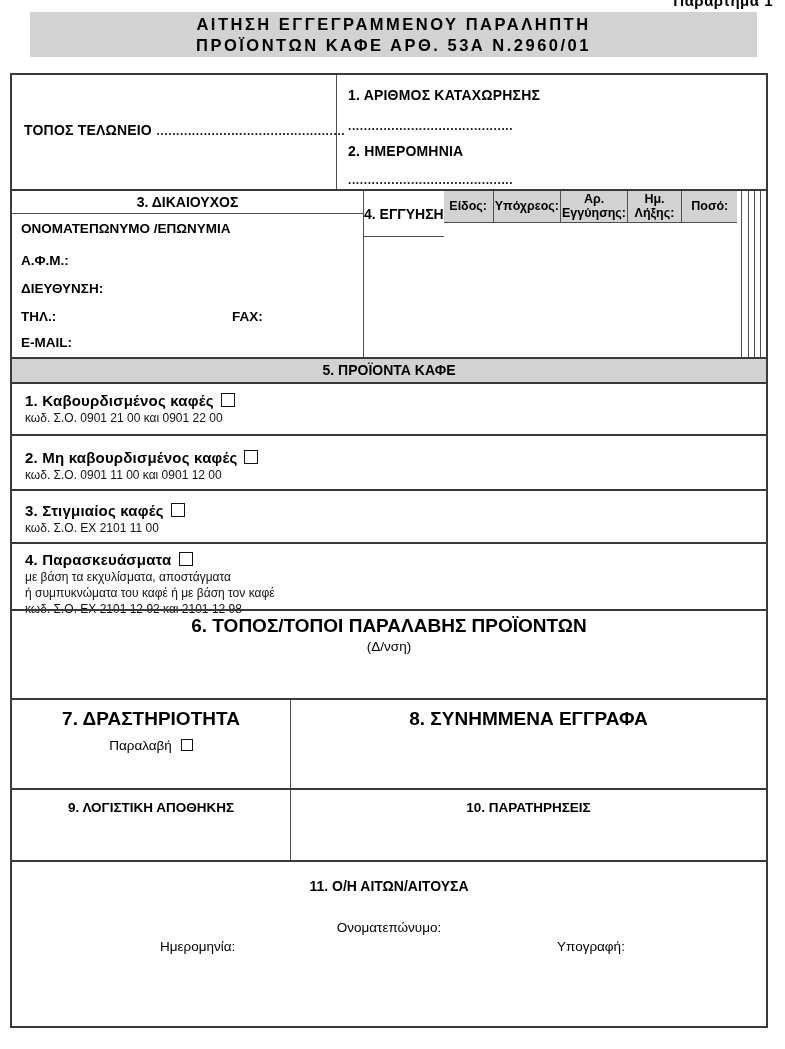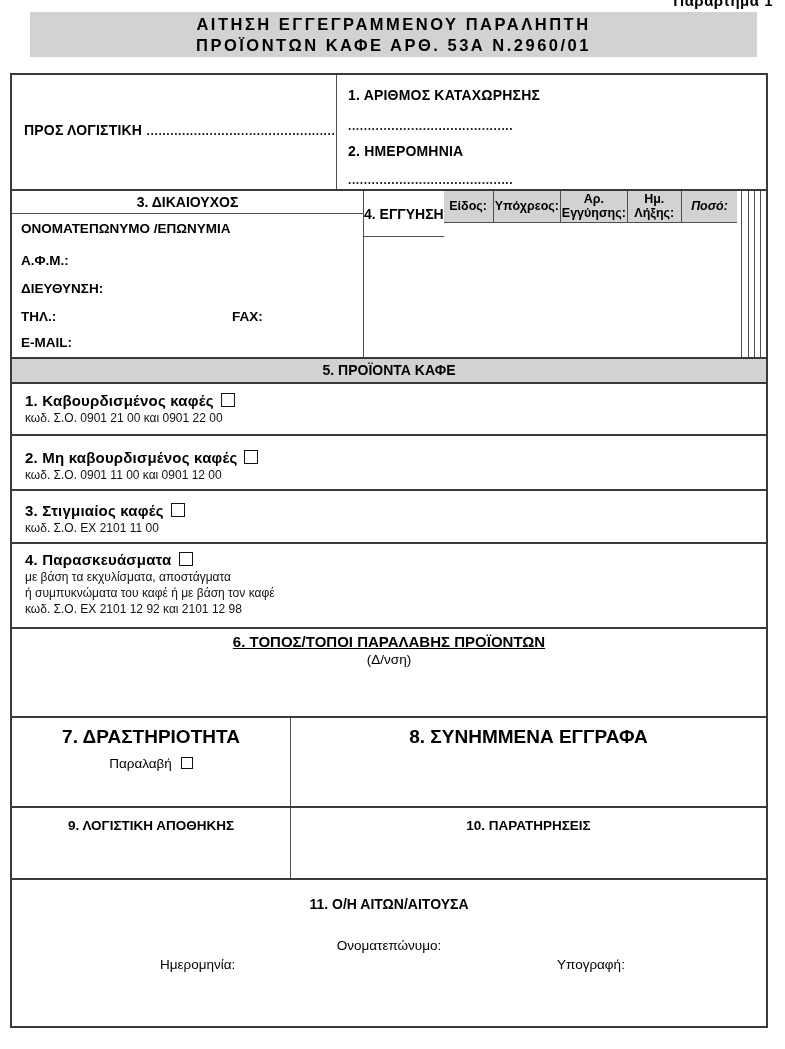--- a/index.html
+++ b/index.html
@@ -44,37 +44,37 @@
   .b1-header { height:22px; border-bottom:1.5px solid #4f4f4f; text-align:center; font-weight:bold; font-size:14px; line-height:22px; }
   .fld { position:absolute; left:9px; font-weight:bold; font-size:13.5px; }
   .fName { top:30px; } .fAfm { top:62px; } .fAddr { top:90px; }
   .fTel { top:118px; } .fFax { top:118px; left:220px; } .fMail { top:144px; }
   .cellB2 { flex:1; display:flex; }
   .g-header { height:46px; border-bottom:1.5px solid #4f4f4f; display:flex; align-items:center; justify-content:center; font-weight:bold; font-size:14px; box-sizing:border-box; }
   .g-cols { height:32px; display:flex; background:var(--band-gray,#d2d2d2); border-bottom:1.5px solid #4f4f4f; box-sizing:border-box; }
   .g-body { flex:1; display:flex; }
   .gc { box-sizing:border-box; border-right:1.5px solid #4f4f4f; display:flex; align-items:center; justify-content:center; text-align:center; font-weight:bold; font-size:12.5px; line-height:13.5px; }
   .gc:last-child { border-right:none; }
-  .gw0 { width:17%; } .gw1 { width:23%; } .gw2 { width:22.7%; } .gw3 { width:18.5%; } .gw4 { flex:1;font-style:italic; }
+  .gw0 { width:17%; } .gw1 { width:23%; } .gw2 { width:22.7%; } .gw3 { width:18.5%; } .gw4 { flex:1; }
 
   
   .band5 { height:25px; background:var(--band-gray,#d2d2d2); text-align:center; font-weight:bold; font-size:14px; line-height:23px; }
   .prow { padding-left:13px; box-sizing:border-box; }
   .p1 { height:52px; padding-top:8px; }
   .p2 { height:55px; padding-top:13px; }
   .p3 { height:53px; padding-top:11px; }
-  .p4 { height:85px; padding-top:7px; }
+  .p4 { height:67px; padding-top:7px; }
   .plabel { font-weight:bold; font-size:15px; letter-spacing:0.2px; }
   .cb { display:inline-block; width:12px; height:12px; border:1.7px solid #121212; margin-left:7px; vertical-align:-1px; background:#fff; }
   .cb-small { display:inline-block; width:10px; height:10px; border:1.6px solid #121212; margin-left:9px; vertical-align:-1px; background:#fff; }
   .pnote { font-size:12px; line-height:14px; margin-top:2px; color:#111; }
 
   
   .row6 { height:89px; text-align:center; }
-  .r6h { margin-top:4px; font-weight:bold; font-size:15px;text-decoration:underline; }
+  .r6h { margin-top:4px; font-weight:bold; font-size:19px; }
   .r6s { margin-top:2px; font-size:13.5px; }
 
   
   .row78 { height:90px; display:flex; }
   .row910 { height:72px; display:flex; }
   .cellL { width:279px; border-right:1.5px solid #4f4f4f; text-align:center; box-sizing:border-box; }
   .cellR { flex:1; text-align:center; }
   .secH { margin-top:8px; font-weight:bold; font-size:19px; }
   .secH2 { margin-top:10px; font-weight:bold; font-size:13.5px; }
   .receipt-line { margin-top:8px; font-size:13.5px; }
@@ -96,21 +96,21 @@
   <div class="title-band">
     <div>ΑΙΤΗΣΗ ΕΓΓΕΓΡΑΜΜΕΝΟΥ ΠΑΡΑΛΗΠΤΗ</div>
     <div>ΠΡΟΪΟΝΤΩΝ ΚΑΦΕ ΑΡΘ. 53Α Ν.2960/01</div>
   </div>
 
   <div class="form-box">
 
     <div class="row rowA">
       <div class="cellA1">
         <div class="customs-line">
-          <span class="lblB">ΠΡΟΣ ΛΟΓΙΣΤΙΚΗ</span>
+          <span class="lblB">ΤΟΠΟΣ ΤΕΛΩΝΕΙΟ</span>
           <span class="dots">................................................</span>
         </div>
       </div>
       <div class="cellA2">
         <div class="lblB posA1">1. ΑΡΙΘΜΟΣ ΚΑΤΑΧΩΡΗΣΗΣ</div>
         <div class="dots posA2">..........................................</div>
         <div class="lblB posA3">2. ΗΜΕΡΟΜΗΝΙΑ</div>
         <div class="dots posA4">..........................................</div>
       </div>
     </div>

